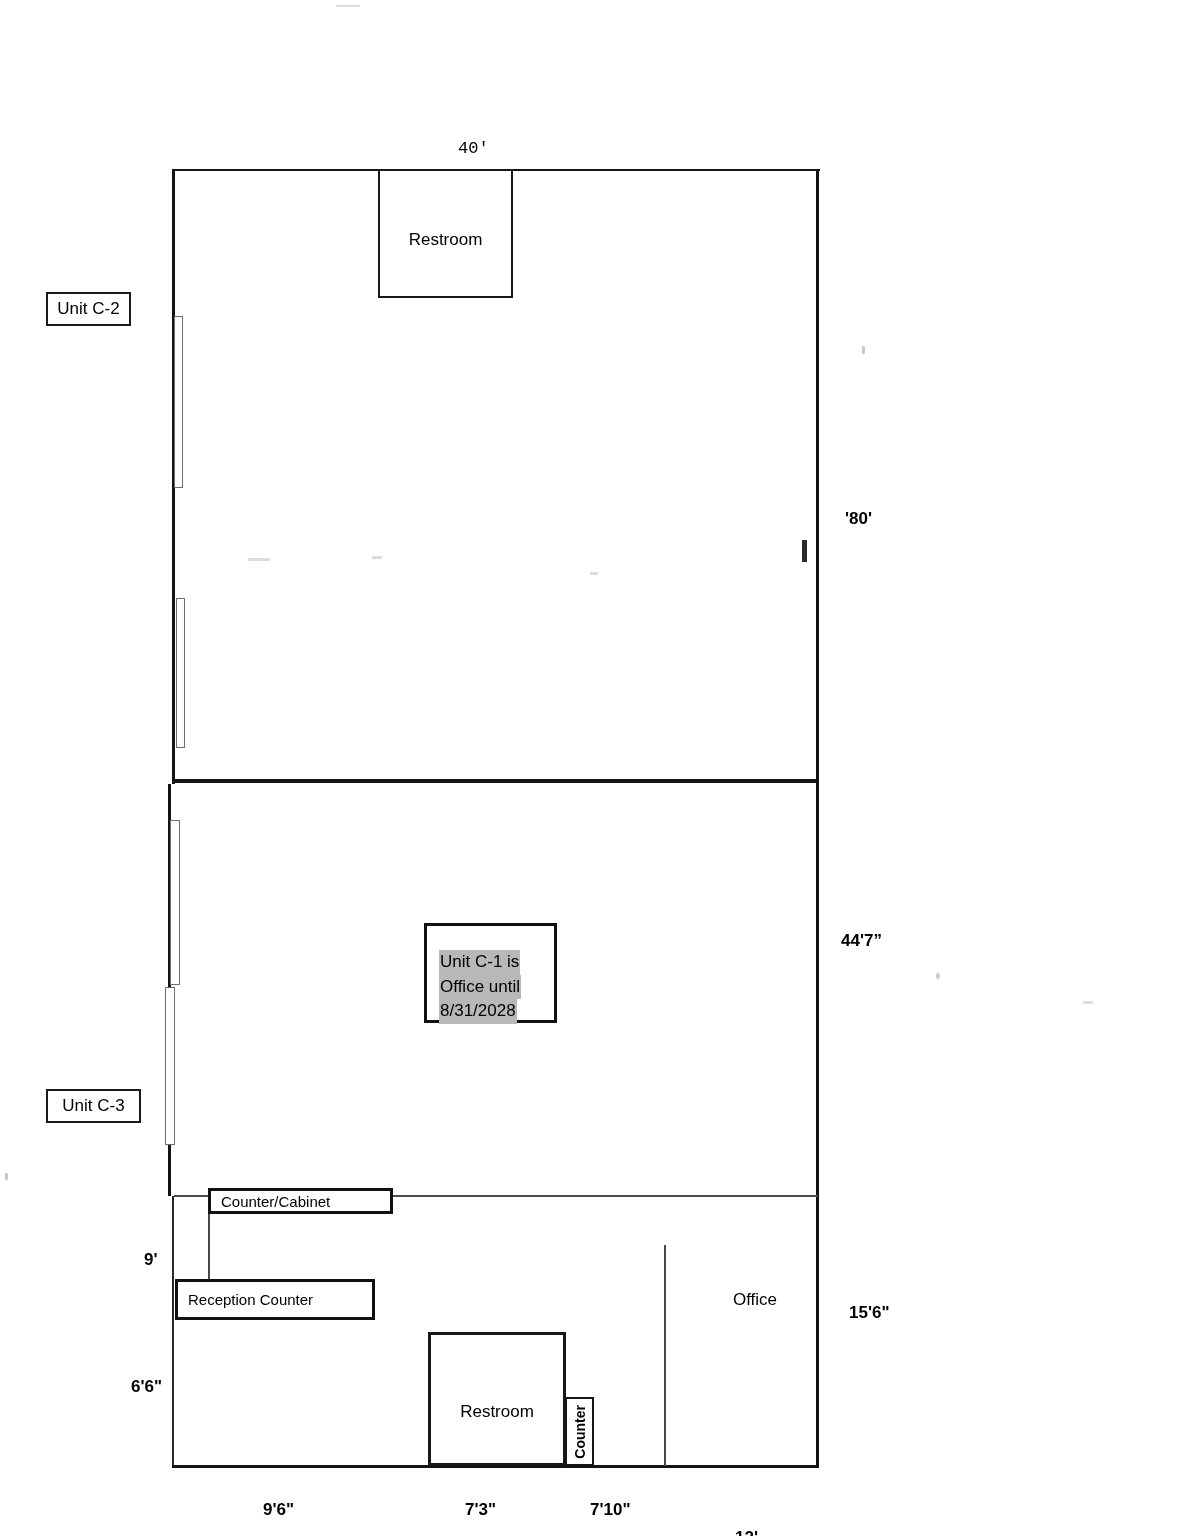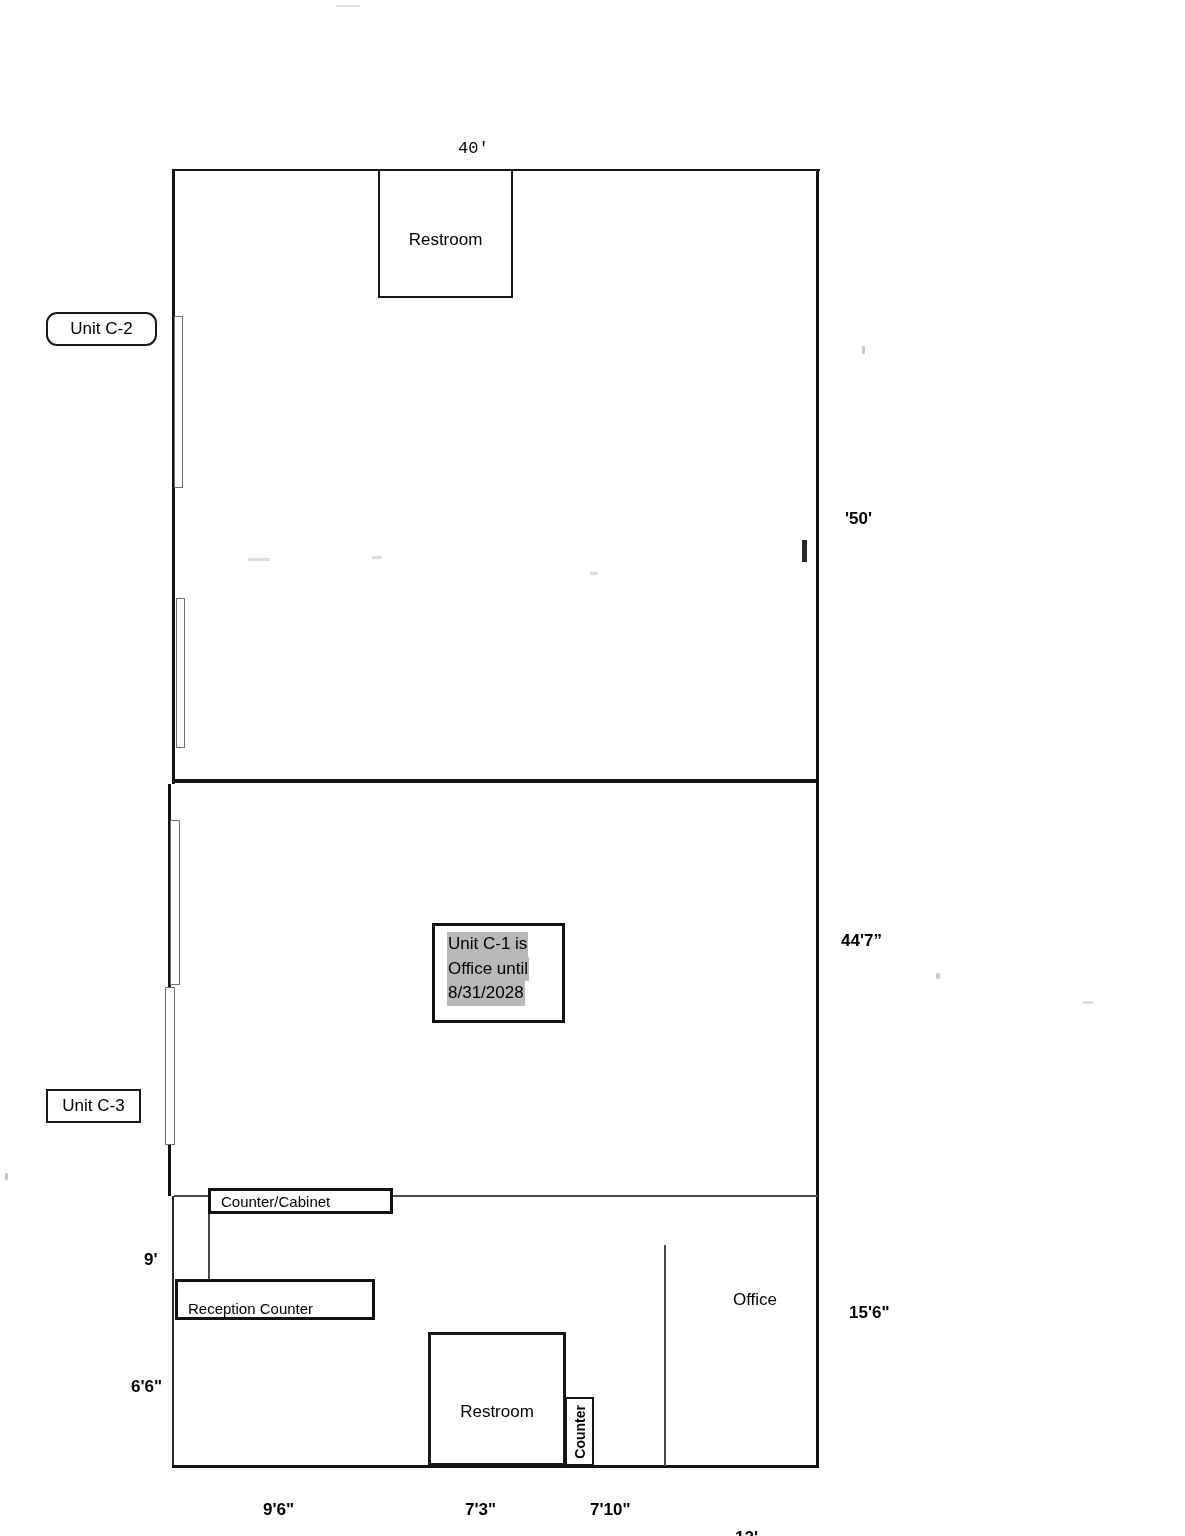--- a/index.html
+++ b/index.html
@@ -68,22 +68,21 @@
     box-sizing: border-box;
     white-space: nowrap;
   }
 
   
   .notice-box {
     position: absolute;
     border: 3px solid #111111;
     background: #ffffff;
     box-sizing: border-box;
-    padding: 6px 8px 8px 12px;
-    margin-left: 8px;
+    padding: 24px 8px 8px 12px;
   }
   .notice-line {
     display: inline-block;
     background: #b8b8b8;
     font-size: 17px;
     line-height: 1.45;
     color: #000;
     white-space: nowrap;
     padding: 0 1px;
   }
@@ -178,50 +177,50 @@
 
   <div class="wall-thin" style="left:664px; top:1245px; width:2px; height:221px;"></div>
 
   <div class="wall-thin" style="left:208px; top:1196px; width:2px; height:86px;"></div>
 
   <div class="opening" style="left:174px; top:316px; width:9px; height:172px;"></div>
   <div class="opening" style="left:176px; top:598px; width:9px; height:150px;"></div>
   <div class="opening" style="left:170px; top:820px; width:10px; height:165px;"></div>
   <div class="opening" style="left:165px; top:987px; width:10px; height:158px;"></div>
 
-  <div class="callout" style="left:46px; top:312px; width:111px; height:34px;border-radius:11px;">
+  <div class="callout" style="left:46px; top:292px; width:85px; height:34px;">
     <span>Unit C-2</span>
   </div>
 
   <div class="callout" style="left:46px; top:1089px; width:95px; height:34px;">
     <span>Unit C-3</span>
   </div>
 
   <div class="room-box" style="left:378px; top:169px; width:135px; height:129px;">
   </div>
   <div class="room-name" style="left:378px; top:230px; width:135px;">Restroom</div>
 
   <div class="notice-box" style="left:424px; top:923px; width:133px; height:100px;">
     <div><span class="notice-line">Unit C-1 is</span></div>
     <div><span class="notice-line">Office until</span></div>
     <div><span class="notice-line">8/31/2028</span></div>
   </div>
 
-  <div class="dim-label" style="left:845px; top:509px;">'50'</div>
+  <div class="dim-label" style="left:845px; top:509px;">'80'</div>
   <div class="dim-label" style="left:841px; top:931px;">44'7”</div>
   <div class="dim-label" style="left:849px; top:1303px;">15'6"</div>
 
   <div class="dim-label" style="left:144px; top:1250px;">9'</div>
   <div class="dim-label" style="left:131px; top:1377px;">6'6"</div>
 
   <div class="counter-strip" style="left:208px; top:1188px; width:185px; height:26px;">
     <span class="strip-text">Counter/Cabinet</span>
   </div>
 
-  <div class="counter-strip" style="left:175px; top:1279px; width:200px; height:41px;align-items:flex-end;">
+  <div class="counter-strip" style="left:175px; top:1279px; width:200px; height:41px;">
     <span class="strip-text">Reception Counter</span>
   </div>
 
   <div class="room-box thick" style="left:428px; top:1332px; width:138px; height:134px;"></div>
   <div class="room-name" style="left:428px; top:1402px; width:138px;">Restroom</div>
 
   <div class="vert-counter" style="left:565px; top:1397px; width:29px; height:69px;">
     <span class="vtext">Counter</span>
   </div>
 

